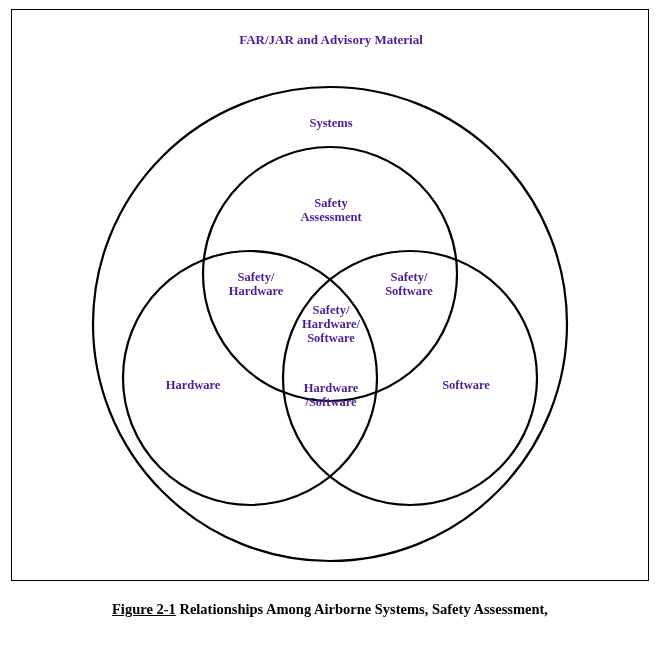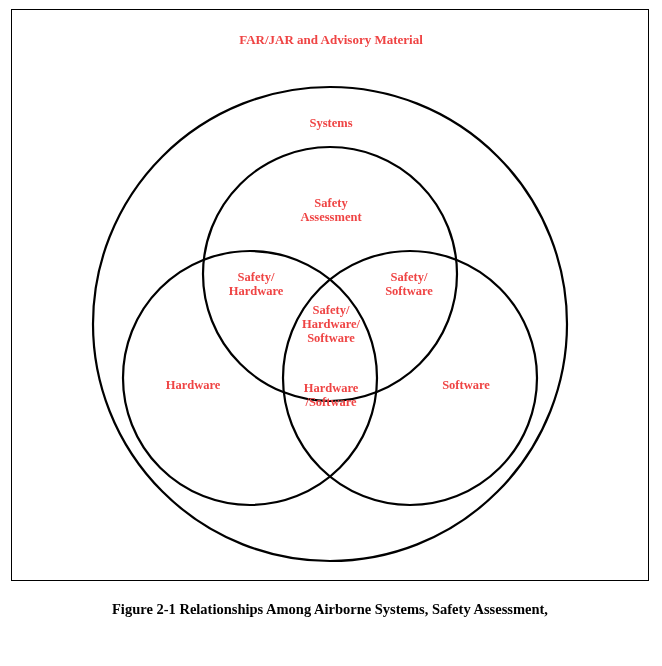--- a/index.html
+++ b/index.html
@@ -36,21 +36,21 @@
     position: absolute;
     left: 11px;
     top: 9px;
   }
   .lbl {
     position: absolute;
     text-align: center;
     font-weight: bold;
     font-size: 12.5px;
     line-height: 14px;
-    color: #ef4444;
+    color: #4c1d95;
     white-space: pre-line;
   }
   #label-far {
     left: 131px;
     top: 33px;
     width: 400px;
     font-size: 13px;
   }
   #label-systems {
     left: 231px;
@@ -96,20 +96,21 @@
     position: absolute;
     left: 11px;
     top: 598px;
     width: 638px;
     text-align: center;
     font-size: 14.5px;
     font-weight: bold;
     line-height: 23px;
   }
   #caption .fignum {
+    text-decoration: underline;
   }
 </style>
 </head>
 <body>
 
 <div id="figure-wrap">
 
   <div class="frame"></div>
 
   <svg class="venn-svg" width="638" height="572" viewBox="0 0 638 572" xmlns="http://www.w3.org/2000/svg">

